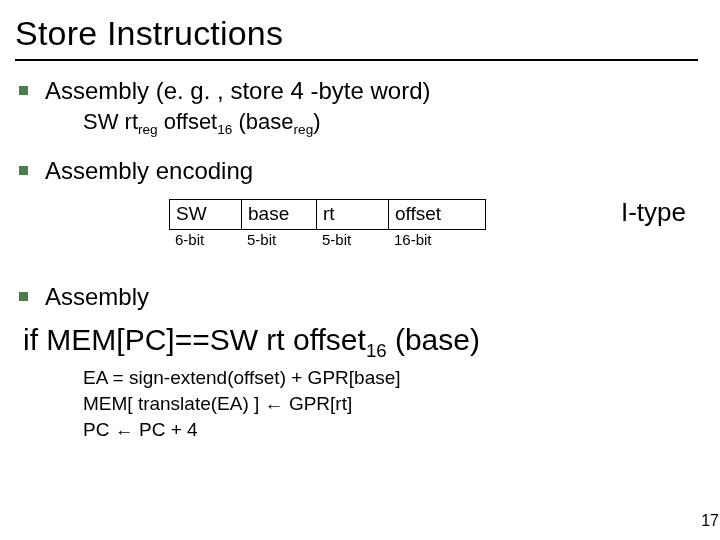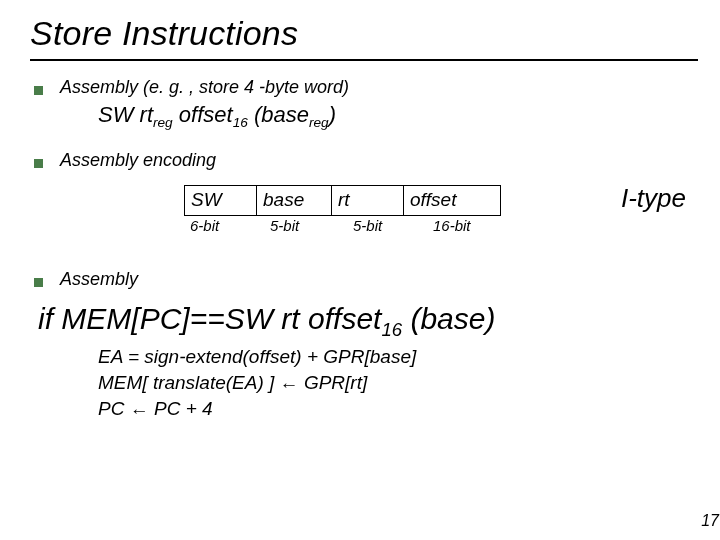--- a/index.html
+++ b/index.html
@@ -1,29 +1,29 @@
 <!DOCTYPE html>
 <html><head>
 <meta charset="utf-8">
 <style>
   * { margin: 0; padding: 0; box-sizing: border-box; }
   html, body { width: 720px; height: 540px; font-family: Arial, Helvetica, sans-serif; background: #fff; color: #000; }
-  .slide { position: relative; width: 720px; height: 540px; padding: 14px 22px 10px 30px; font-style: italic; }
+  .slide { position: relative; width: 720px; height: 540px; padding: 14px 22px 10px 15px; }
   .title { font-size: 34px; font-weight: 400; letter-spacing: 0.2px; }
   .rule { border: 0; border-top: 2px solid #000; margin: 6px 0 16px 0; }
   .bullets { margin-left: 4px; }
-  .bul { position: relative; padding-left: 26px; font-size: 18px; margin-bottom: 4px; }
+  .bul { position: relative; padding-left: 26px; font-size: 24px; margin-bottom: 4px; }
   .bul .sq { position: absolute; left: 0; top: 9px; width: 9px; height: 9px; background: #497d49; }
   .subline { font-size: 22px; padding-left: 64px; margin-bottom: 20px; }
   sub { font-size: 0.62em; vertical-align: sub; }
   .enc-row { position: relative; height: 60px; margin-left: 150px; margin-top: 14px; margin-bottom: 24px; }
   .enc-table { display: flex; align-items: center; }
   .cell { border: 1px solid #000; border-right: none; font-size: 19px; padding: 3px 6px 4px 6px; }
   .cell:last-child { border-right: 1px solid #000; }
-  .subs { display: flex; gap: 8px; }
+  .subs { display: flex; }
   .subc { font-size: 15px; padding: 1px 6px 0 6px; }
   .w-sw { width: 72px; }
   .w-base { width: 75px; }
   .w-rt { width: 72px; }
   .w-off { width: 98px; }
   .itype { position: absolute; right: 12px; top: -2px; font-size: 26px; }
   .sem-line { font-size: 30px; padding-left: 4px; margin-top: 12px; }
   .sem-lines { margin-left: 64px; margin-top: 3px; }
   .sem-lines div { font-size: 19px; line-height: 1.35; }
   .arrow { font-family: Arial, sans-serif; }

